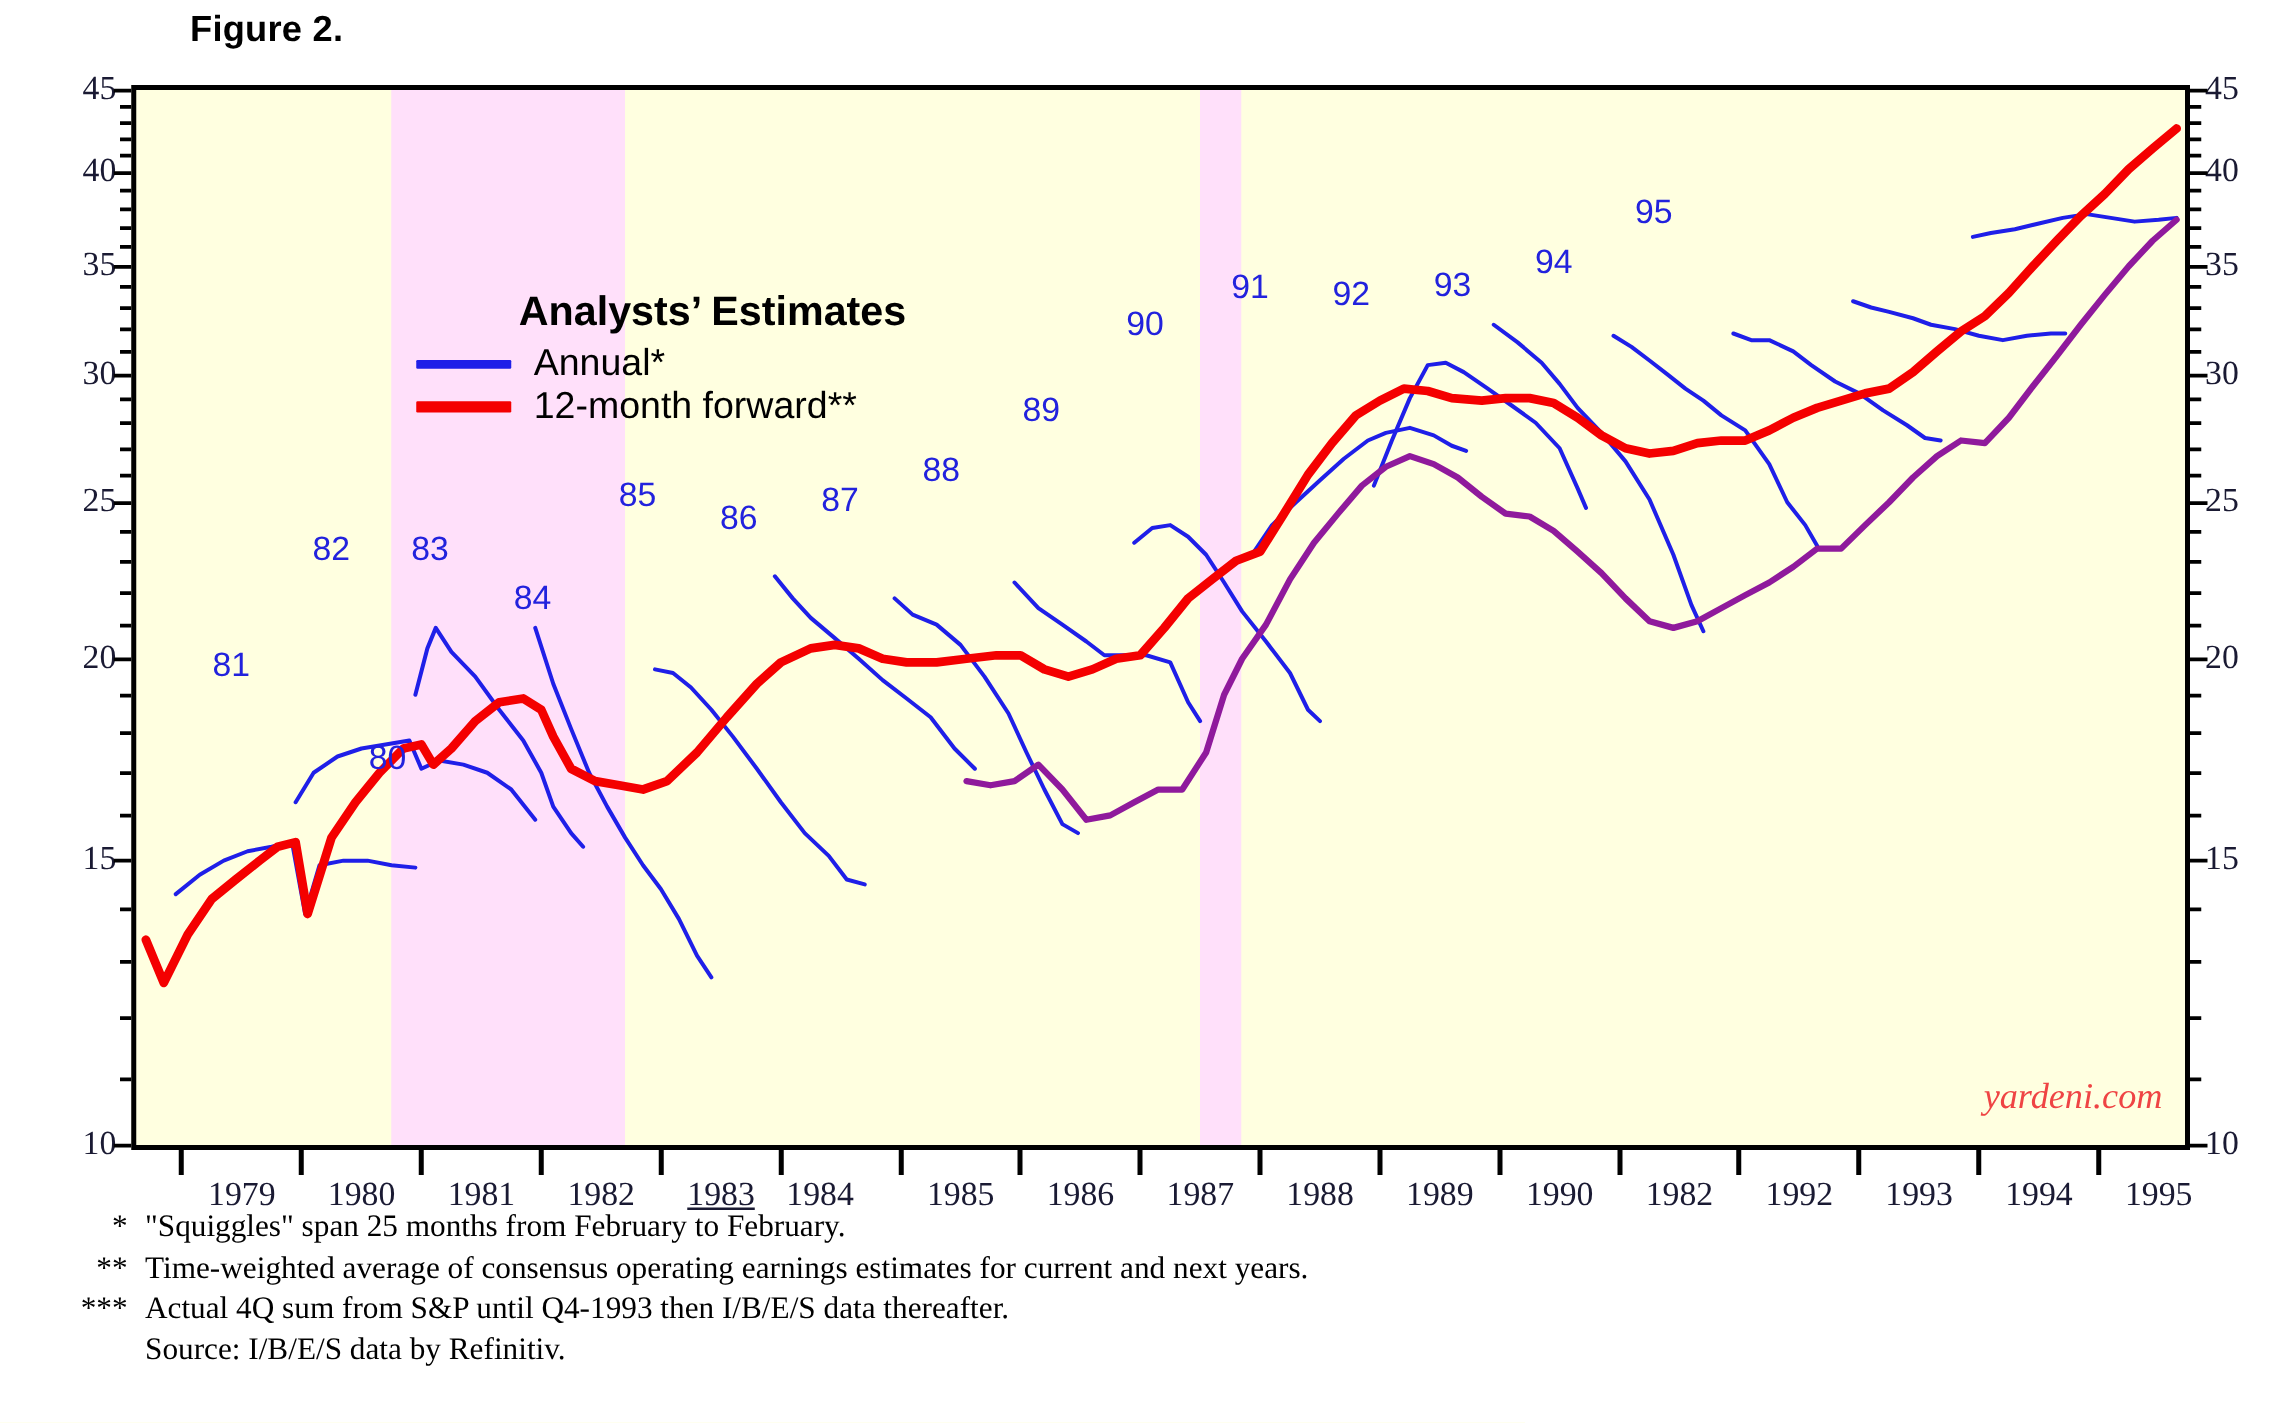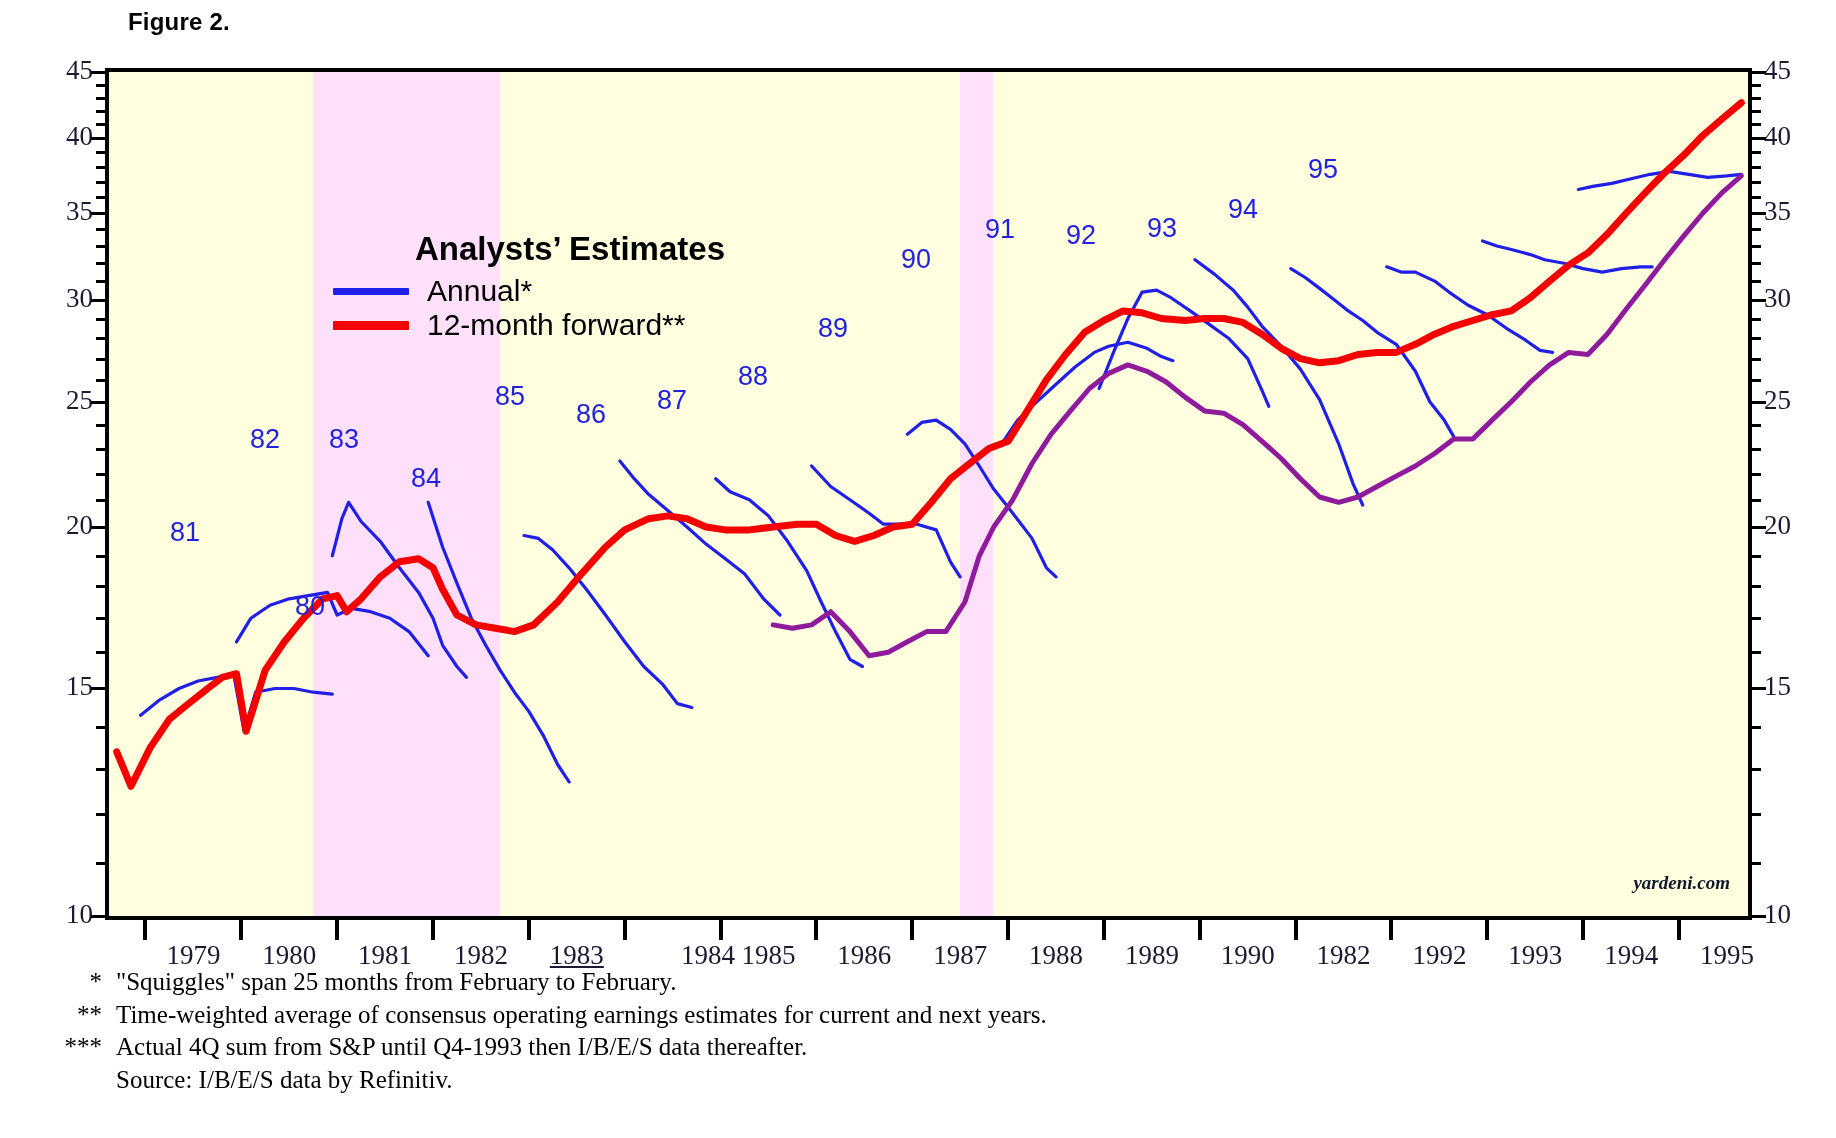--- a/index.html
+++ b/index.html
@@ -5,23 +5,23 @@
   * { box-sizing: border-box; }
   html, body { margin:0; padding:0; }
   body {
     width:1836px; height:1138px;
     background:#ffffff;
     font-family:"Liberation Serif", serif;
     overflow:hidden;
     position:relative;
   }
   #fig-label {
-    position:absolute; left:128px; top:8px;
+    position:absolute; left:152px; top:8px;
     font-family:"Liberation Sans", sans-serif;
-    font-weight:bold; font-size:24px; color:#000;
+    font-weight:bold; font-size:29px; color:#000;
     letter-spacing:0.2px;
   }
   
   #chart-frame {
     position:absolute;
     left:105px; top:68px;
     width:1647px; height:852px;
     border:4px solid #000;
     background:#ffffe0;
   }
@@ -75,21 +75,21 @@
   
   .sqlab {
     position:absolute;
     font-family:"Liberation Sans", sans-serif;
     font-size:27px; color:#2222dd;
     white-space:nowrap;
   }
   #watermark {
     position:absolute; right:18px; bottom:22px;
     font-family:"Liberation Serif", serif;
-    font-weight:bold; font-style:italic; font-size:19px; color:#0f172a;
+    font-weight:normal; font-style:italic; font-size:29px; color:#ef4444;
   }
   
   #notes {
     position:absolute; left:38px; top:966px;
     font-family:"Liberation Serif", serif;
     font-size:25px; color:#000; line-height:1.30;
   }
   .note { display:flex; }
   .note-mark { width:78px; text-align:right; padding-right:14px; flex:none; }
   svg { display:block; }
@@ -253,21 +253,21 @@
     <div class="xlab" style="left: 138.422px; top: 940px;">1979</div>
     <div class="xtick" style="left: 239.27px; top: 920px; height: 20px;"></div>
     <div class="xlab" style="left: 234.27px; top: 940px;">1980</div>
     <div class="xtick" style="left: 335.118px; top: 920px; height: 20px;"></div>
     <div class="xlab" style="left: 330.118px; top: 940px;">1981</div>
     <div class="xtick" style="left: 430.966px; top: 920px; height: 20px;"></div>
     <div class="xlab" style="left: 425.966px; top: 940px;">1982</div>
     <div class="xtick" style="left: 526.814px; top: 920px; height: 20px;"></div>
     <div class="xlab" style="left: 521.814px; top: 940px; text-decoration: underline;">1983</div>
     <div class="xtick" style="left: 622.662px; top: 920px; height: 20px;"></div>
-    <div class="xlab" style="left: 653px; top: 940px; text-align: center;">1984</div>
+    <div class="xlab" style="left: 601px; top: 940px; text-align: center;">1984</div>
     <div class="xtick" style="left: 718.51px; top: 920px; height: 20px;"></div>
     <div class="xlab" style="left: 713.51px; top: 940px;">1985</div>
     <div class="xtick" style="left: 814.358px; top: 920px; height: 20px;"></div>
     <div class="xlab" style="left: 809.358px; top: 940px;">1986</div>
     <div class="xtick" style="left: 910.206px; top: 920px; height: 20px;"></div>
     <div class="xlab" style="left: 905.206px; top: 940px;">1987</div>
     <div class="xtick" style="left: 1006.05px; top: 920px; height: 20px;"></div>
     <div class="xlab" style="left: 1001.05px; top: 940px;">1988</div>
     <div class="xtick" style="left: 1101.9px; top: 920px; height: 20px;"></div>
     <div class="xlab" style="left: 1096.9px; top: 940px;">1989</div>

